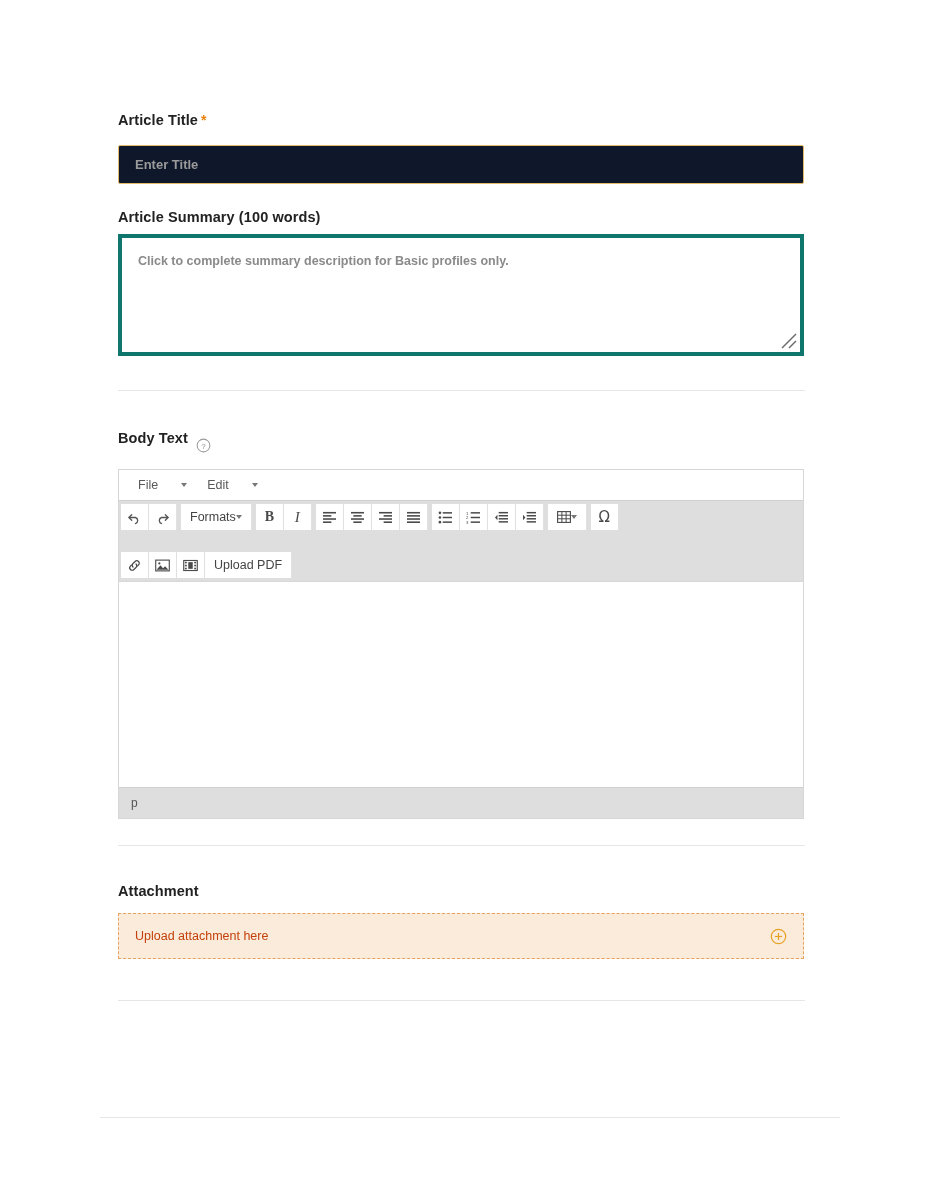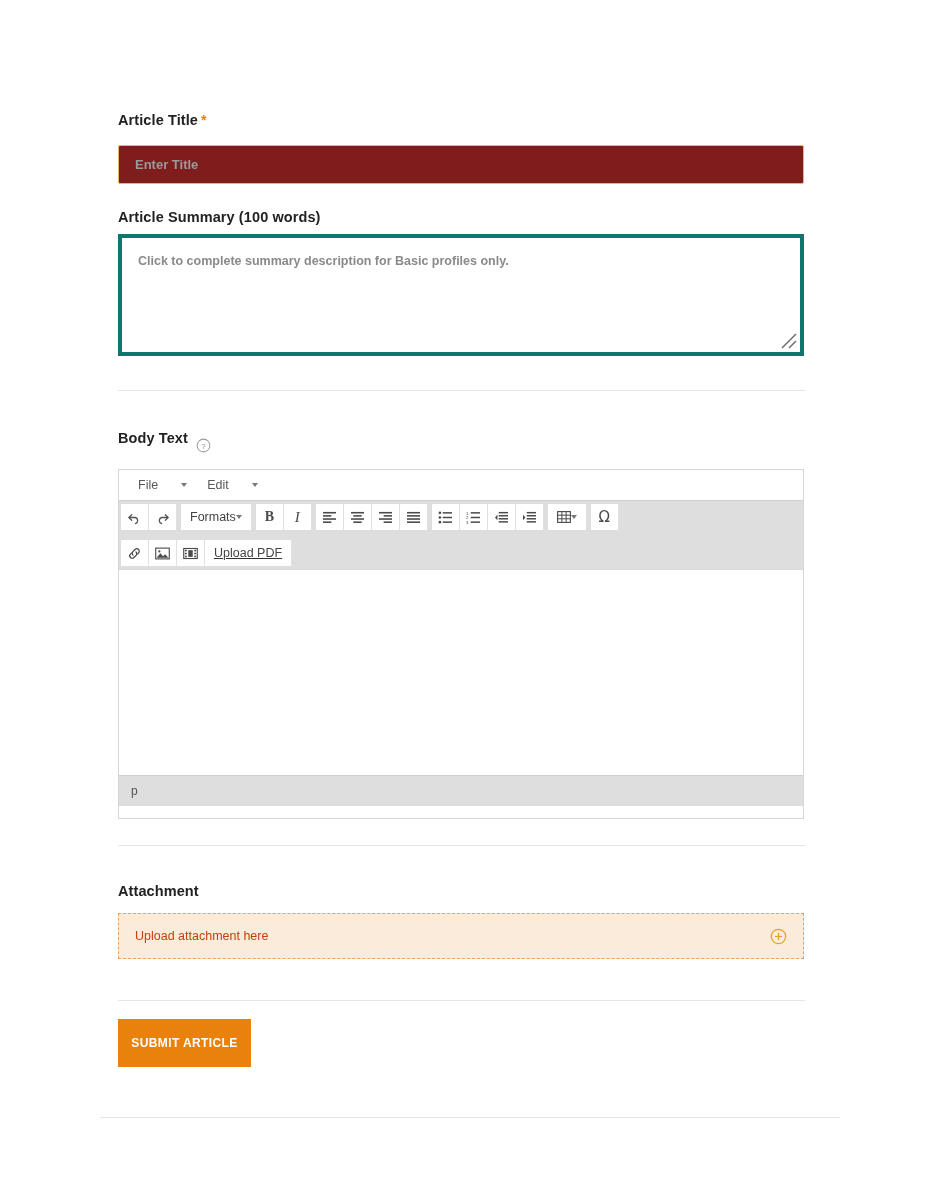--- a/index.html
+++ b/index.html
@@ -46,21 +46,21 @@
   }
   #title-input {
     position: absolute;
     left: 118px;
     top: 145px;
     width: 686px;
     height: 39px;
     box-sizing: border-box;
     border: 1px solid #E3B969;
     border-radius: 2px;
-    background: #7f1d1d;
+    background: #0f172a;
     font-family: "Liberation Sans", sans-serif;
     font-size: 13px;
     font-weight: bold;
     color: #8d8d8d;
     padding: 0 16px;
     outline: none;
   }
   #title-input::placeholder {
     color: #9a9a9a;
     font-weight: bold;
@@ -179,21 +179,21 @@
   .toolbar {
     background: #dedede;
     border-top: 1px solid #d0d0d0;
     padding: 2px 0 2px 2px;
   }
   .tb-row {
     display: flex;
     align-items: center;
     height: 28px;
   }
-  .tb-row + .tb-row { margin-top: 8px; text-decoration: underline; }
+  .tb-row + .tb-row { margin-top: 20px; }
   .tb-btn {
     height: 26px;
     min-width: 28px;
     background: #ffffff;
     border-right: 1px solid #e0e0e0;
     display: flex;
     align-items: center;
     justify-content: center;
     color: #4a4a4a;
     font-size: 13px;
@@ -472,17 +472,16 @@
     <span id="attachment-text">Upload attachment here</span>
     <svg width="17" height="17" viewBox="0 0 18 18">
       <circle cx="9" cy="9" r="7.6" fill="none" stroke="#E8A128" stroke-width="1.3"></circle>
       <line x1="9" y1="5.2" x2="9" y2="12.8" stroke="#E8A128" stroke-width="1.3"></line>
       <line x1="5.2" y1="9" x2="12.8" y2="9" stroke="#E8A128" stroke-width="1.3"></line>
     </svg>
   </div>
 
   <div class="divider" id="divider-3"></div>
 
-  <button id="submit-button">SUBMIT ARTICLE</button>
 
   <div class="divider" id="divider-4"></div>
 
 </div>
 
 </body></html>

